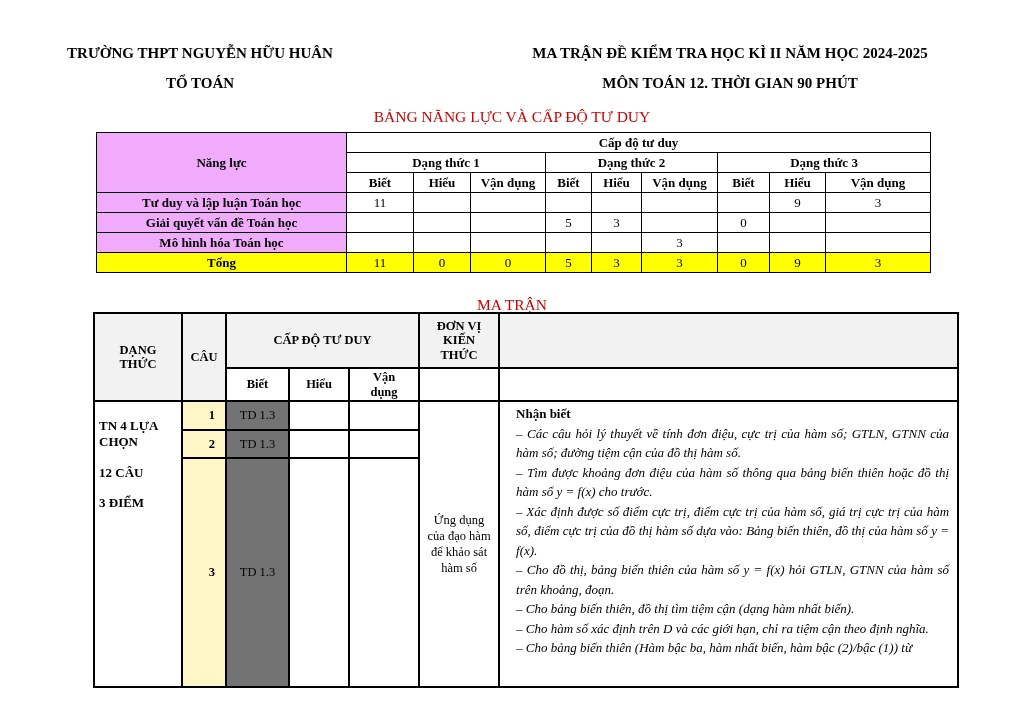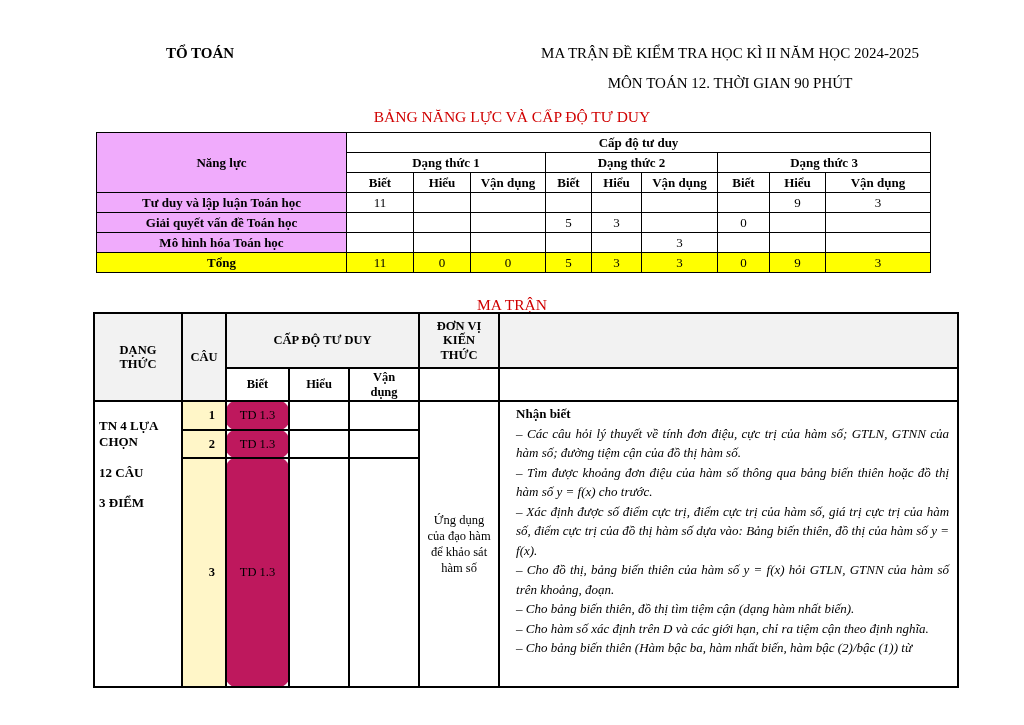--- a/index.html
+++ b/index.html
@@ -6,21 +6,21 @@
   body{
     width:1024px;height:725px;position:relative;background:#ffffff;
     font-family:"Liberation Serif", serif;color:#000;overflow:hidden;
   }
   .abs{position:absolute;}
 
   
   .doc-header-left{left:35px;top:38px;width:330px;text-align:center;
     font-weight:bold;font-size:15px;line-height:30px;}
   .doc-header-right{left:480px;top:38px;width:500px;text-align:center;
-    font-weight:normal;font-size:15px;line-height:30px;}
+    font-weight:bold;font-size:15px;line-height:30px;}
 
   
   .section-title{width:1024px;left:0;text-align:center;font-weight:normal;
     font-size:15.5px;color:#D00000;}
   .title-1{top:108px;}
   .title-2{top:296px;}
 
   
   table{border-collapse:collapse;table-layout:fixed;}
   .cap-table{left:96px;top:132px;width:834px;}
@@ -37,31 +37,32 @@
     vertical-align:middle;padding:0 2px;overflow:hidden;}
   .mat-table .hgray{background:#F2F2F2;font-weight:bold;}
   .mat-table .hwhite{background:#ffffff;font-weight:bold;}
   .mat-table .narrow{width:52px;margin:0 auto;line-height:1.15;}
   .mat-table .narrow2{width:36px;margin:0 auto;line-height:1.15;}
   .mat-table .qtype{vertical-align:top;text-align:left;font-weight:bold;
     font-size:13px;padding:16px 4px;line-height:1.25;}
   .mat-table .qtype .qline{margin-bottom:14px;}
   .mat-table .cau{background:#FFF6C8;font-weight:bold;text-align:right;
     padding-right:10px;}
-  .mat-table .biet{background:#be185d;border-radius:10px;}
+  .mat-table .biet{background:#737373;}
   .mat-table .donvi{line-height:1.3;padding:0 6px;}
   .mat-table .detail{vertical-align:top;text-align:left;padding:2px 8px 4px 16px;
     font-size:13px;line-height:19.5px;}
   .mat-table .detail .d-head{font-weight:bold;}
   .mat-table .detail .d-b{text-align:justify;font-style:italic;}
 </style>
 </head>
 <body>
 
 <div class="abs doc-header-left">
+  <div>TRƯỜNG THPT NGUYỄN HỮU HUÂN</div>
   <div>TỔ TOÁN</div>
 </div>
 <div class="abs doc-header-right">
   <div>MA TRẬN ĐỀ KIỂM TRA HỌC KÌ II NĂM HỌC 2024-2025</div>
   <div>MÔN TOÁN 12. THỜI GIAN 90 PHÚT</div>
 </div>
 
 <div class="abs section-title title-1">BẢNG NĂNG LỰC VÀ CẤP ĐỘ TƯ DUY</div>
 
 <table class="abs cap-table">

